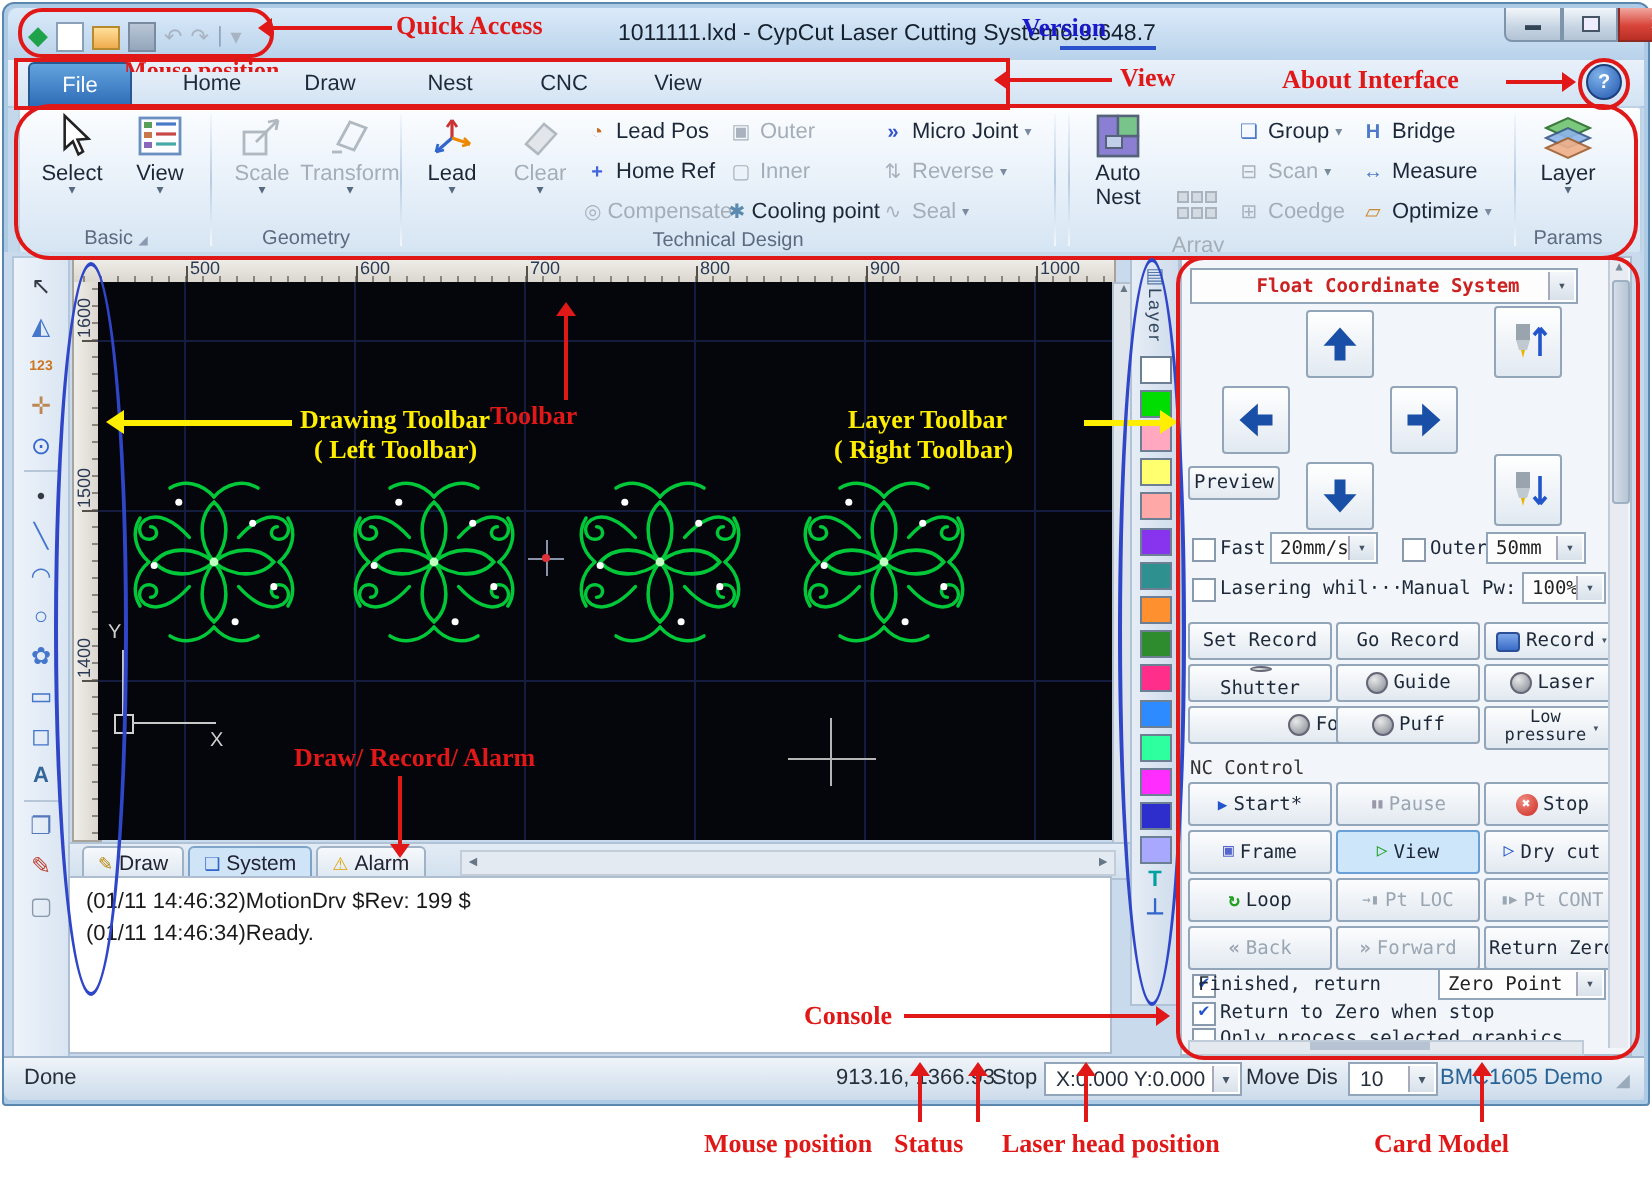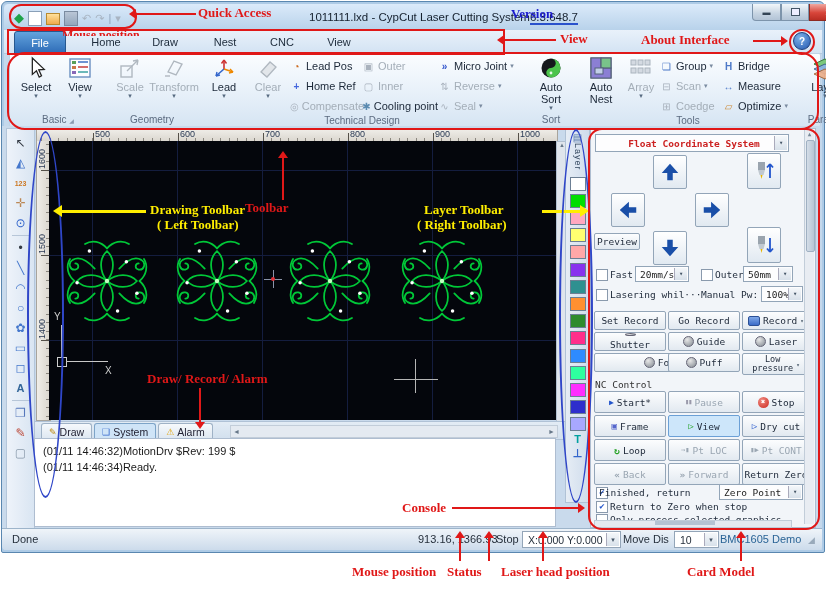--- a/index.html
+++ b/index.html
@@ -318,53 +318,36 @@
               <span class="sico" style="color: rgb(169, 178, 189);">∿</span>
               <span>Seal</span>
               <span class="scar">▾</span>
             </div>
         </div>
       </div>
       <div class="rg-label">Technical Design</div>
     </div>
     <div class="rdiv"></div>
 
-    <div class="rgroup">
-      <div class="rg-body">
-        <div class="bigbtn" style="width:46px;">
-          <span class="bico">
-              <svg width="24" height="24" viewBox="0 0 24 24">
-                <circle cx="12" cy="12" r="9.5" fill="#15181c"></circle>
-                <path d="M12 2.5 A9.5 9.5 0 0 1 12 21.5 A4.75 4.75 0 0 1 12 12 A4.75 4.75 0 0 0 12 2.5" fill="#4cc44c"></path>
-                <circle cx="12" cy="7" r="1.4" fill="#15181c"></circle>
-                <circle cx="12" cy="17" r="1.4" fill="#e8f8e8"></circle>
-              </svg>
-            </span>
-          <span style="width:32px">Auto Sort</span>
-          <span class="car">▾</span>
-        </div>
-      </div>
-      <div class="rg-label">Sort</div>
-    </div>
     <div class="rdiv"></div>
 
     <div class="rgroup">
       <div class="rg-body">
         <div class="bigbtn" style="width:42px;">
           <span class="bico">
               <svg width="24" height="24" viewBox="0 0 24 24">
                 <rect x="2" y="2" width="20" height="20" fill="#dce4f2" stroke="#55627a" stroke-width="1.2"></rect>
                 <path d="M2 2 H12 V12 H22 V22 H2 Z" fill="#8b7fd4" stroke="#55627a" stroke-width="1.2"></path>
                 <rect x="12" y="2" width="10" height="10" fill="#79c48a" stroke="#55627a" stroke-width="1.2"></rect>
                 <rect x="6" y="12" width="8" height="6" fill="#c2cfe8" stroke="#55627a" stroke-width="1"></rect>
               </svg>
             </span>
           <span style="width:32px">Auto Nest</span>
         </div>
-        <div class="bigbtn dis" style="width:38px;">
+        <div class="bigbtn dis" style="width:38px;margin-top:36px;">
           <span class="bico">
               <svg width="24" height="20" viewBox="0 0 24 20">
                 <g fill="#d4dae2" stroke="#aab4be">
                   <rect x="2" y="2" width="5" height="5"></rect>
                   <rect x="9" y="2" width="5" height="5"></rect>
                   <rect x="16" y="2" width="5" height="5"></rect>
                   <rect x="2" y="10" width="5" height="5"></rect>
                   <rect x="9" y="10" width="5" height="5"></rect>
                   <rect x="16" y="10" width="5" height="5"></rect>
                 </g>

